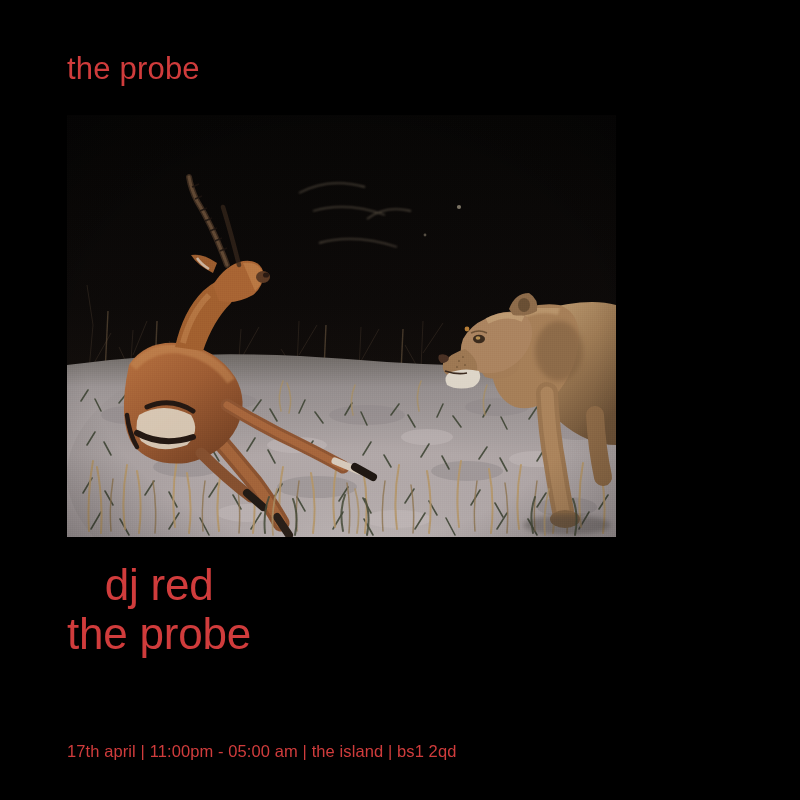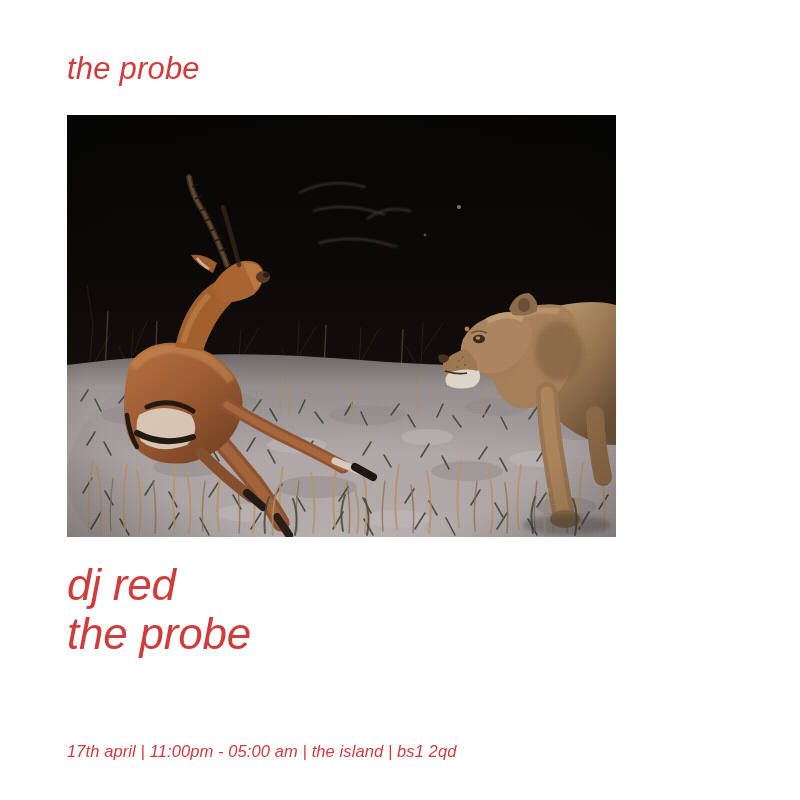--- a/index.html
+++ b/index.html
@@ -11,22 +11,21 @@
     height: 800px;
     background: #e2d4d4;
     font-family: "Liberation Sans", sans-serif;
     overflow: hidden;
     position: relative;
   }
 
   .poster {
     position: absolute;
     inset: 0;
-    background: #ffffff;
-    font-style: italic;
+    background: #000000;
   }
 
   
   .header-title {
     position: absolute;
     left: 67px;
     top: 52px;
     font-size: 31px;
     letter-spacing: 0.2px;
     color: #d03c3c;
@@ -70,20 +69,21 @@
   
   .lineup {
     position: absolute;
     left: 67px;
     top: 560px;
     color: #d03c3c;
     font-size: 44px;
     line-height: 49px;
     font-weight: 400;
     letter-spacing: -0.2px;
+    text-align: center;
   }
   .lineup .line { display: block; white-space: nowrap; }
 
   
   .footer-details {
     position: absolute;
     left: 67px;
     top: 742px;
     color: #d03c3c;
     font-size: 16.5px;

